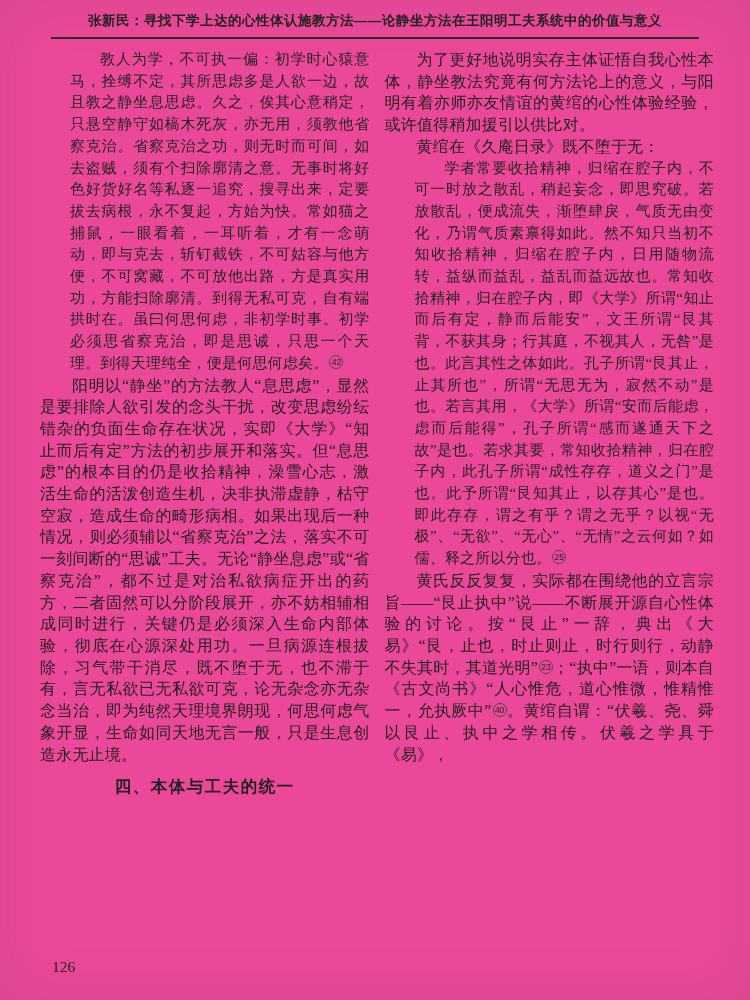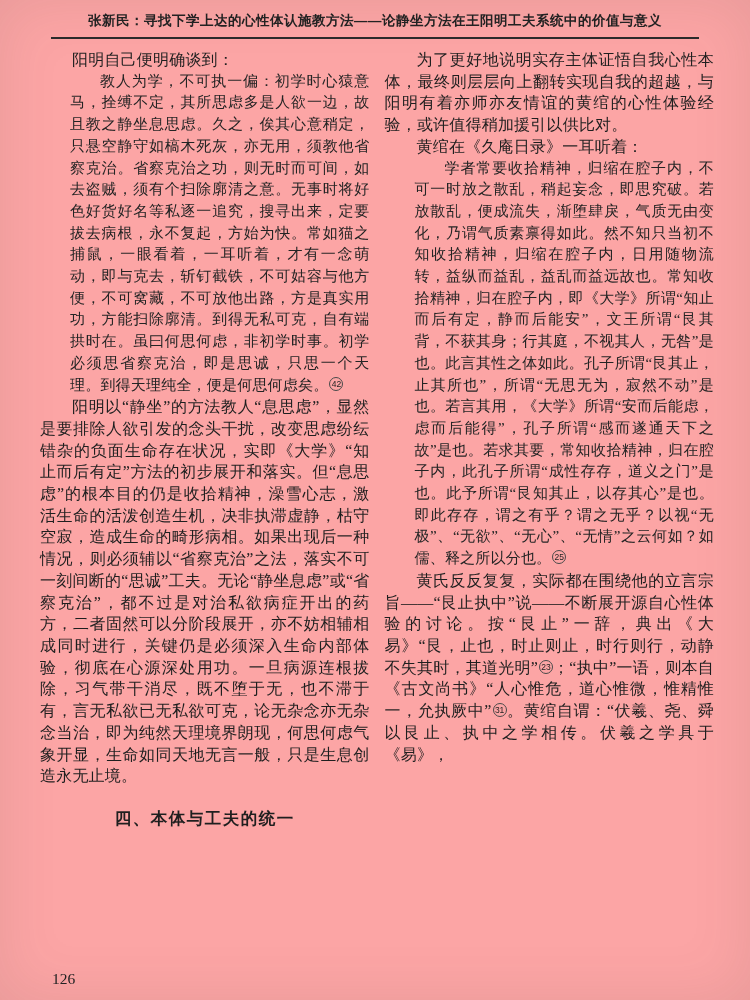--- a/index.html
+++ b/index.html
@@ -1,21 +1,21 @@
 <!DOCTYPE html>
 <html><head>
 <meta charset="utf-8">
 <style>
   html, body { margin: 0; padding: 0; background: #d9d7d3; }
   .page {
     position: relative;
     width: 750px;
     height: 1000px;
     margin: 0 auto;
-    background: #fca5a5;
+    background: #ec4899;
     box-shadow: inset 0 0 60px rgba(80,75,65,0.12);
     overflow: hidden;
     color: #1f1f1f;
     font-family: "Liberation Serif", "DejaVu Serif", serif;
   }
   .header-wrap {
     width: 648px;
     margin: 0 auto;
     padding-top: 12px;
   }
@@ -50,21 +50,21 @@
     font-size: 15px;
     line-height: 21.7px;
     text-indent: 2em;
     color: #242424;
   }
   h2.heading {
     font-family: "Liberation Sans", "DejaVu Sans", sans-serif;
     font-size: 16.5px;
     font-weight: bold;
     text-align: center;
-    margin: 21px 0 7px 0;
+    margin: 11px 0 7px 0;
     letter-spacing: 1.5px;
     text-indent: 0;
   }
   sup.fn {
     display: inline-block;
     width: 12px;
     height: 12px;
     line-height: 12px;
     font-size: 8.5px;
     font-family: "Liberation Sans", "DejaVu Sans", sans-serif;
@@ -72,43 +72,42 @@
     border-radius: 50%;
     text-align: center;
     vertical-align: 3px;
     margin-left: 1px;
     letter-spacing: 0;
     text-indent: 0;
   }
   .pageno {
     position: absolute;
     left: 52px;
-    bottom: 12px;
+    bottom: 24px;
     font-size: 15.5px;
     color: #222;
     font-family: "Liberation Serif", "DejaVu Serif", serif;
   }
 </style>
 </head>
 <body>
 
 <div class="page">
   <div class="header-wrap">
     <div class="header-title">张新民：寻找下学上达的心性体认施教方法——论静坐方法在王阳明工夫系统中的价值与意义</div>
   </div>
 
   <div class="columns">
     <section class="col" id="col-left">
-        <p class="para">阳明自己便明确谈到：</p>
         <p class="quote">教人为学，不可执一偏：初学时心猿意马，拴缚不定，其所思虑多是人欲一边，故且教之静坐息思虑。久之，俟其心意稍定，只悬空静守如槁木死灰，亦无用，须教他省察克治。省察克治之功，则无时而可间，如去盗贼，须有个扫除廓清之意。无事时将好色好货好名等私逐一追究，搜寻出来，定要拔去病根，永不复起，方始为快。常如猫之捕鼠，一眼看着，一耳听着，才有一念萌动，即与克去，斩钉截铁，不可姑容与他方便，不可窝藏，不可放他出路，方是真实用功，方能扫除廓清。到得无私可克，自有端拱时在。虽曰何思何虑，非初学时事。初学必须思省察克治，即是思诚，只思一个天理。到得天理纯全，便是何思何虑矣。<sup class="fn">42</sup></p>
         <p class="para">阳明以“静坐”的方法教人“息思虑”，显然是要排除人欲引发的念头干扰，改变思虑纷纭错杂的负面生命存在状况，实即《大学》“知止而后有定”方法的初步展开和落实。但“息思虑”的根本目的仍是收拾精神，澡雪心志，激活生命的活泼创造生机，决非执滞虚静，枯守空寂，造成生命的畸形病相。如果出现后一种情况，则必须辅以“省察克治”之法，落实不可一刻间断的“思诚”工夫。无论“静坐息虑”或“省察克治”，都不过是对治私欲病症开出的药方，二者固然可以分阶段展开，亦不妨相辅相成同时进行，关键仍是必须深入生命内部体验，彻底在心源深处用功。一旦病源连根拔除，习气带干消尽，既不堕于无，也不滞于有，言无私欲已无私欲可克，论无杂念亦无杂念当治，即为纯然天理境界朗现，何思何虑气象开显，生命如同天地无言一般，只是生息创造永无止境。</p>
         <h2 class="heading">四、本体与工夫的统一</h2>
       </section>
     <section class="col" id="col-right">
-        <p class="para">为了更好地说明实存主体证悟自我心性本体，最终则层层向上翻转实现自我的超越，与阳明有着亦师亦友情谊的黄绾的心性体验经验，或许值得稍加援引以供比对。</p>
-        <p class="para">黄绾在《久庵日录》一耳听着：</p>
+        <p class="para">为了更好地说明实存主体证悟自我心性本体，静坐教法究竟有何方法论上的意义，与阳明有着亦师亦友情谊的黄绾的心性体验经验，或许值得稍加援引以供比对。</p>
+        <p class="para">黄绾在《久庵日录》既不堕于无：</p>
         <p class="quote">学者常要收拾精神，归缩在腔子内，不可一时放之散乱，稍起妄念，即思究破。若放散乱，便成流失，渐堕肆戾，气质无由变化，乃谓气质素禀得如此。然不知只当初不知收拾精神，归缩在腔子内，日用随物流转，益纵而益乱，益乱而益远故也。常知收拾精神，归在腔子内，即《大学》所谓“知止而后有定，静而后能安”，文王所谓“艮其背，不获其身；行其庭，不视其人，无咎”是也。此言其性之体如此。孔子所谓“艮其止，止其所也”，所谓“无思无为，寂然不动”是也。若言其用，《大学》所谓“安而后能虑，虑而后能得”，孔子所谓“感而遂通天下之故”是也。若求其要，常知收拾精神，归在腔子内，此孔子所谓“成性存存，道义之门”是也。此予所谓“艮知其止，以存其心”是也。即此存存，谓之有乎？谓之无乎？以视“无极”、“无欲”、“无心”、“无情”之云何如？如儒、释之所以分也。<sup class="fn">25</sup></p>
-        <p class="para">黄氏反反复复，实际都在围绕他的立言宗旨——“艮止执中”说——不断展开源自心性体验的讨论。按“艮止”一辞，典出《大易》“艮，止也，时止则止，时行则行，动静不失其时，其道光明”<sup class="fn">23</sup>；“执中”一语，则本自《古文尚书》“人心惟危，道心惟微，惟精惟一，允执厥中”<sup class="fn">31</sup>。黄绾自谓：“伏羲、尧、舜以艮止、执中之学相传。伏羲之学具于《易》，</p>
+        <p class="para">黄氏反反复复，实际都在围绕他的立言宗旨——“艮止执中”说——不断展开源自心性体验的讨论。按“艮止”一辞，典出《大易》“艮，止也，时止则止，时行则行，动静不失其时，其道光明”<sup class="fn">23</sup>；“执中”一语，则本自《古文尚书》“人心惟危，道心惟微，惟精惟一，允执厥中”<sup class="fn">40</sup>。黄绾自谓：“伏羲、尧、舜以艮止、执中之学相传。伏羲之学具于《易》，</p>
       </section>
   </div>
 
   <span class="pageno">126</span>
 </div>
 
 </body></html>

